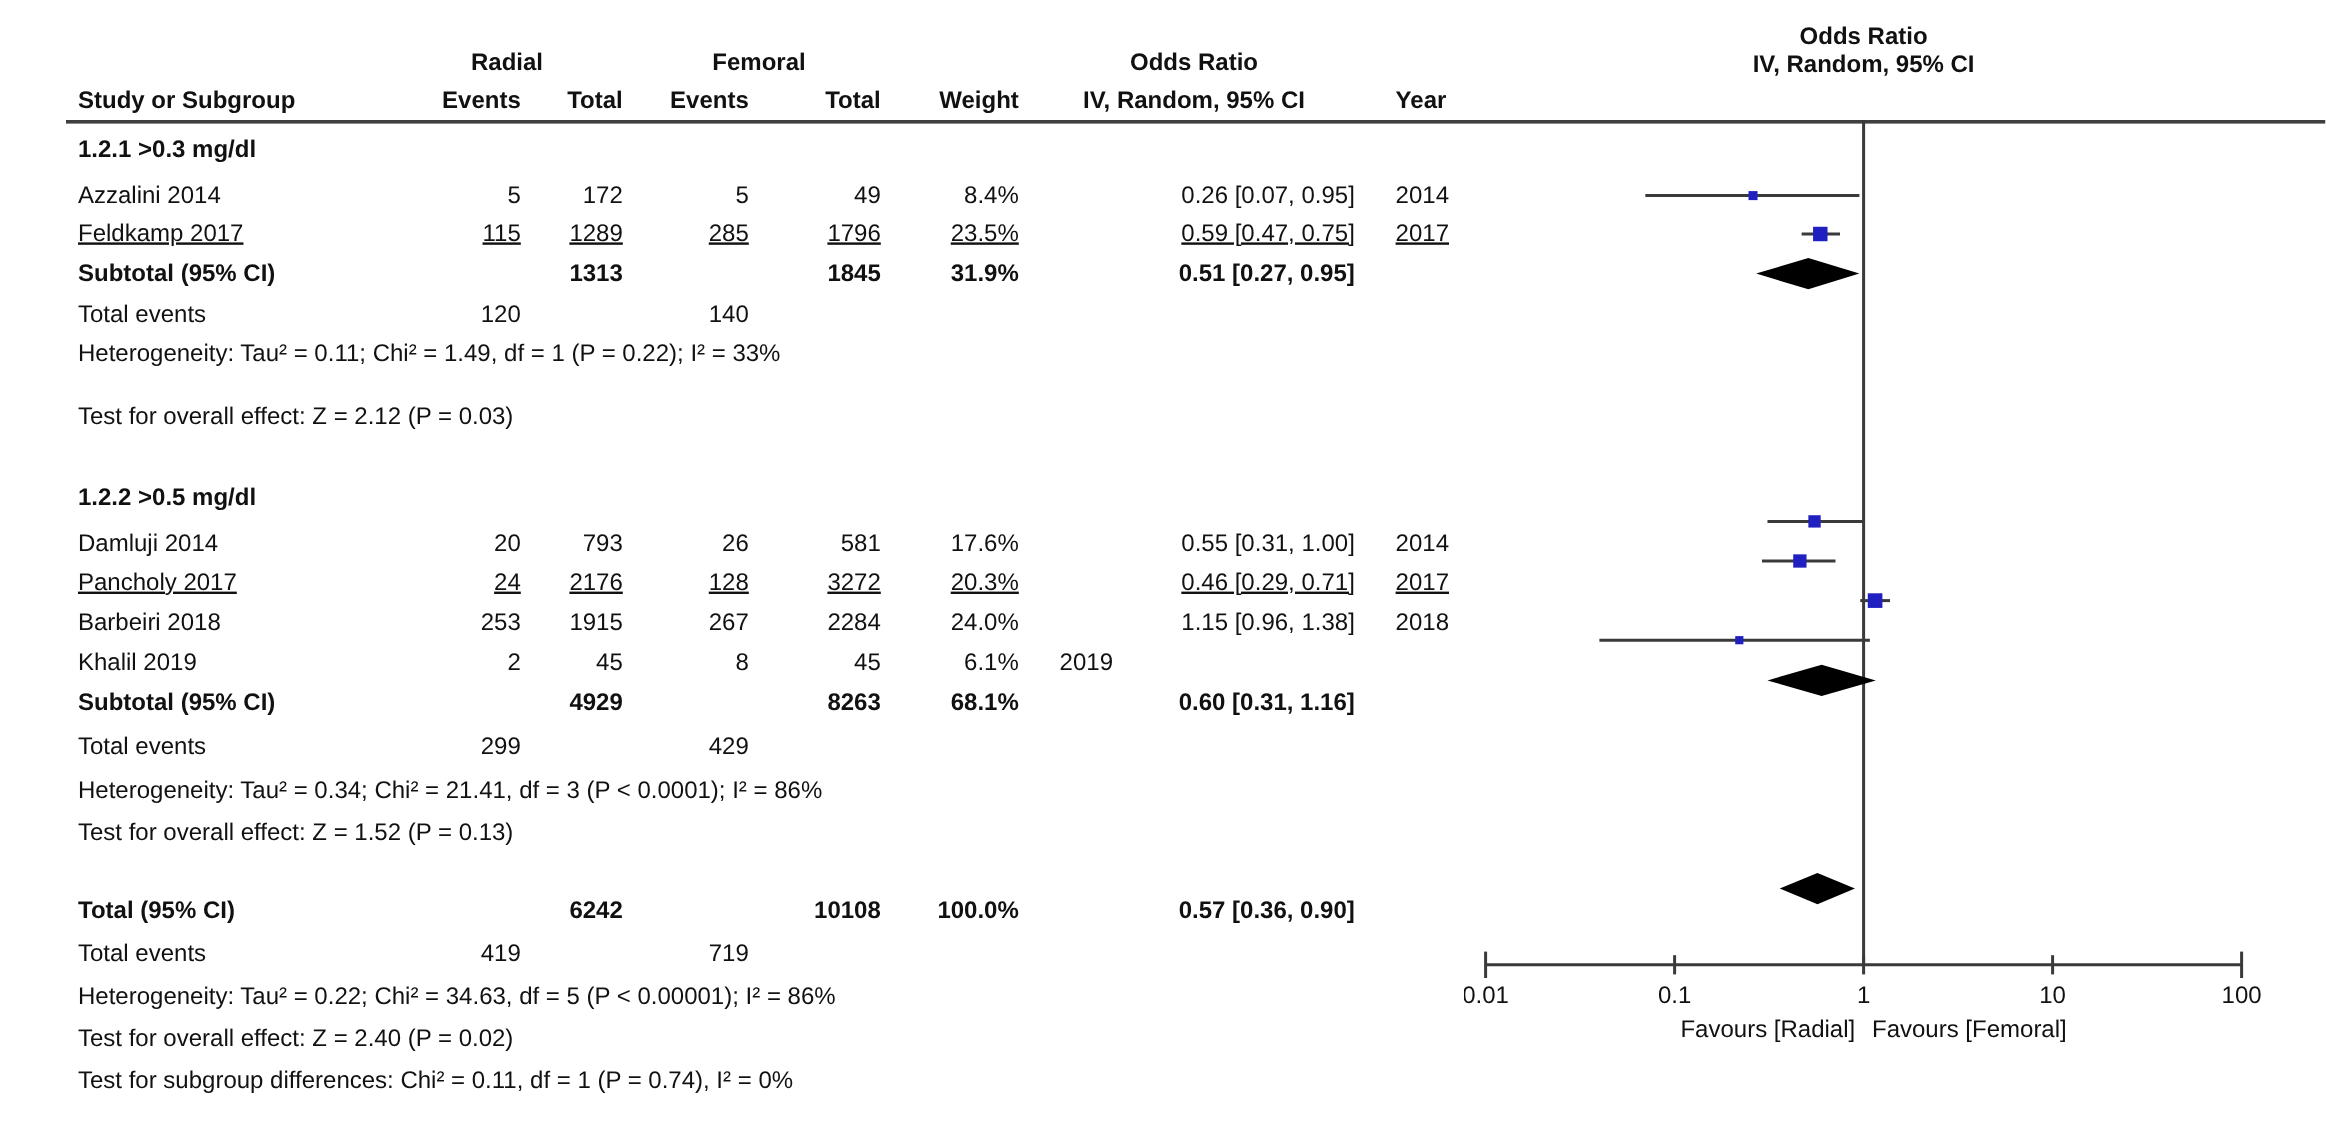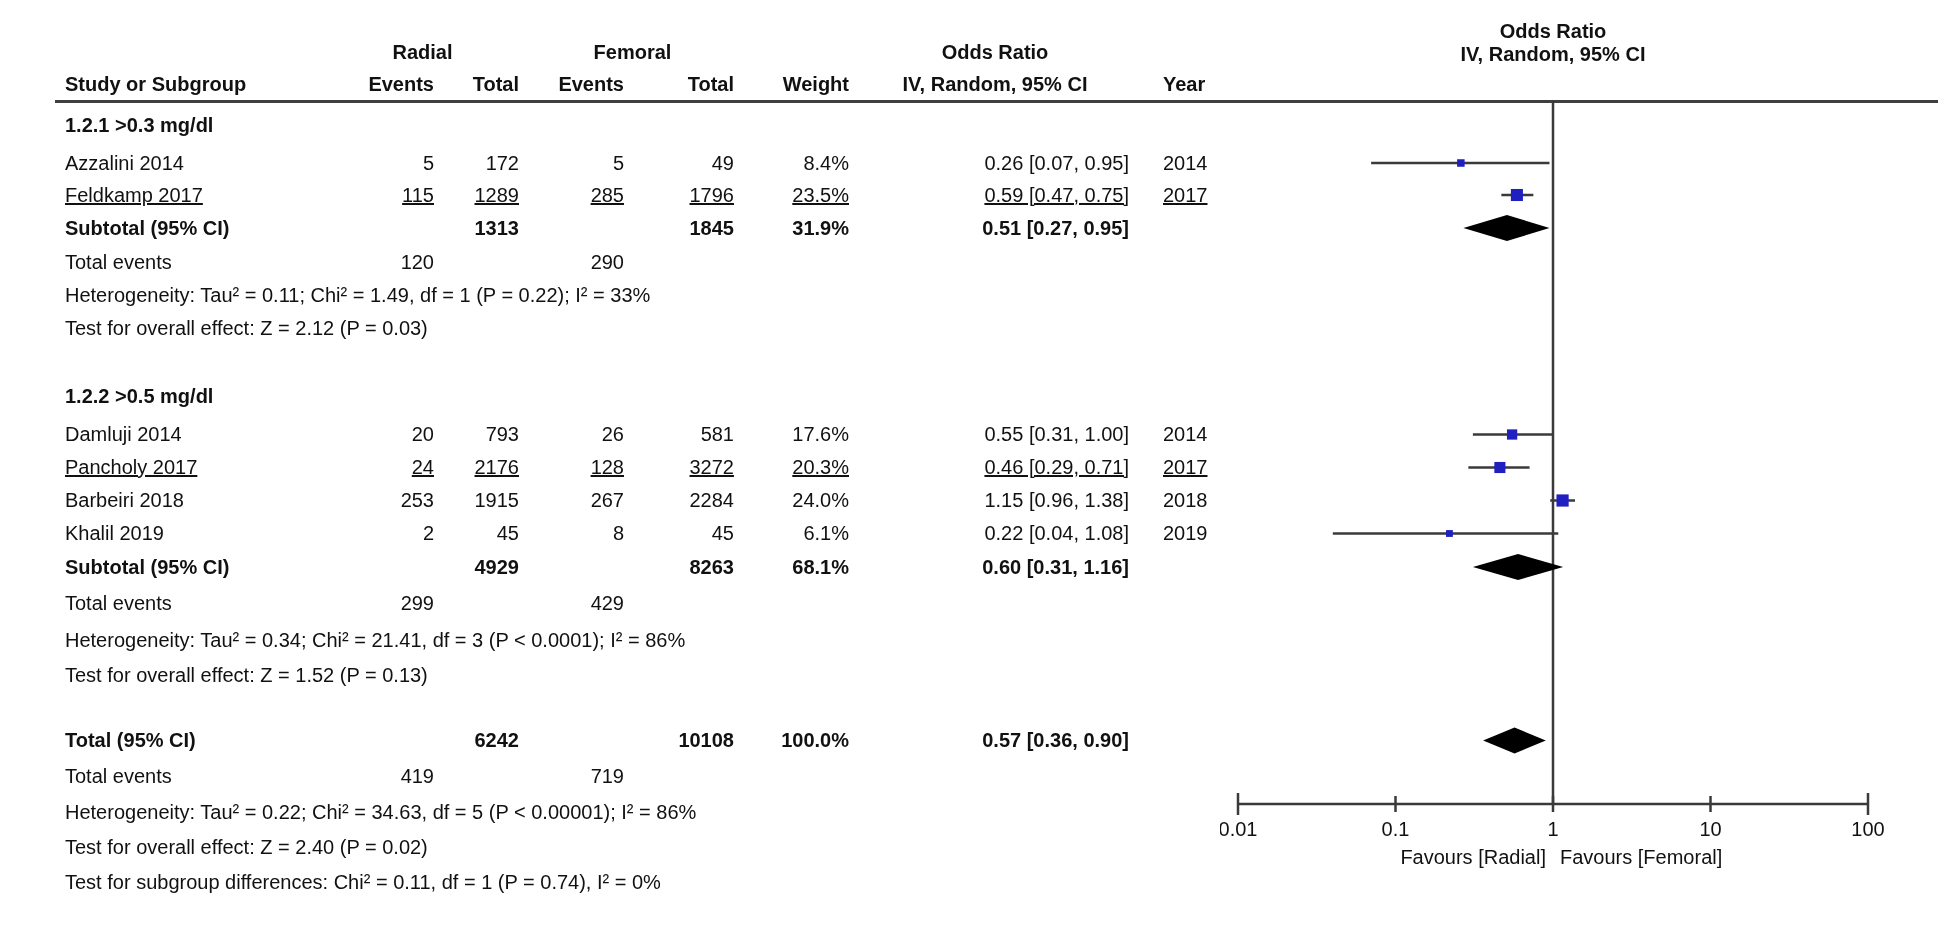--- a/index.html
+++ b/index.html
@@ -99,33 +99,33 @@
     <div class="c num">1845</div>
     <div class="c num">31.9%</div>
     <div class="c num">0.51 [0.27, 0.95]</div>
     <div class="c yr"></div>
   </div>
 
   <div class="row grid" style="height: 34px;">
     <div class="c study">Total events</div>
     <div class="c num">120</div>
     <div class="c num"></div>
-    <div class="c num">290</div>
+    <div class="c num">140</div>
     <div class="c num"></div>
     <div class="c num"></div>
     <div class="c num"></div>
     <div class="c yr"></div>
   </div>
 
   <div class="row grid" style="height: 33px;">
     <div class="c study" style="grid-column: 1 / span 8;">Heterogeneity: Tau² = 0.11; Chi² = 1.49, df = 1 (P = 0.22); I² = 33%</div>
 
   </div>
 
-  <div class="row grid" style="height: 33px;">
+  <div class="row grid" style="height: 33px; margin-top: 19px;">
     <div class="c study" style="grid-column: 1 / span 8;">Test for overall effect: Z = 2.12 (P = 0.03)</div>
 
   </div>
 
   <div class="row grid" style="height: 29px;"></div>
 
   <div class="row grid" style="height: 44px;">
     <div class="c study b span8" style="grid-column: 1 / span 8;">1.2.2 &gt;0.5 mg/dl</div>
 
   </div>
@@ -163,21 +163,20 @@
     <div class="c yr">2018</div>
   </div>
 
   <div class="row grid" style="height: 33px;">
     <div class="c study">Khalil 2019</div>
     <div class="c num">2</div>
     <div class="c num">45</div>
     <div class="c num">8</div>
     <div class="c num">45</div>
     <div class="c num">6.1%</div>
-    <div class="c num">0.22 [0.04, 1.08]</div>
     <div class="c yr">2019</div>
   </div>
 
   <div class="row grid b" style="height: 34px;">
     <div class="c study">Subtotal (95% CI)</div>
     <div class="c num"></div>
     <div class="c num">4929</div>
     <div class="c num"></div>
     <div class="c num">8263</div>
     <div class="c num">68.1%</div>

